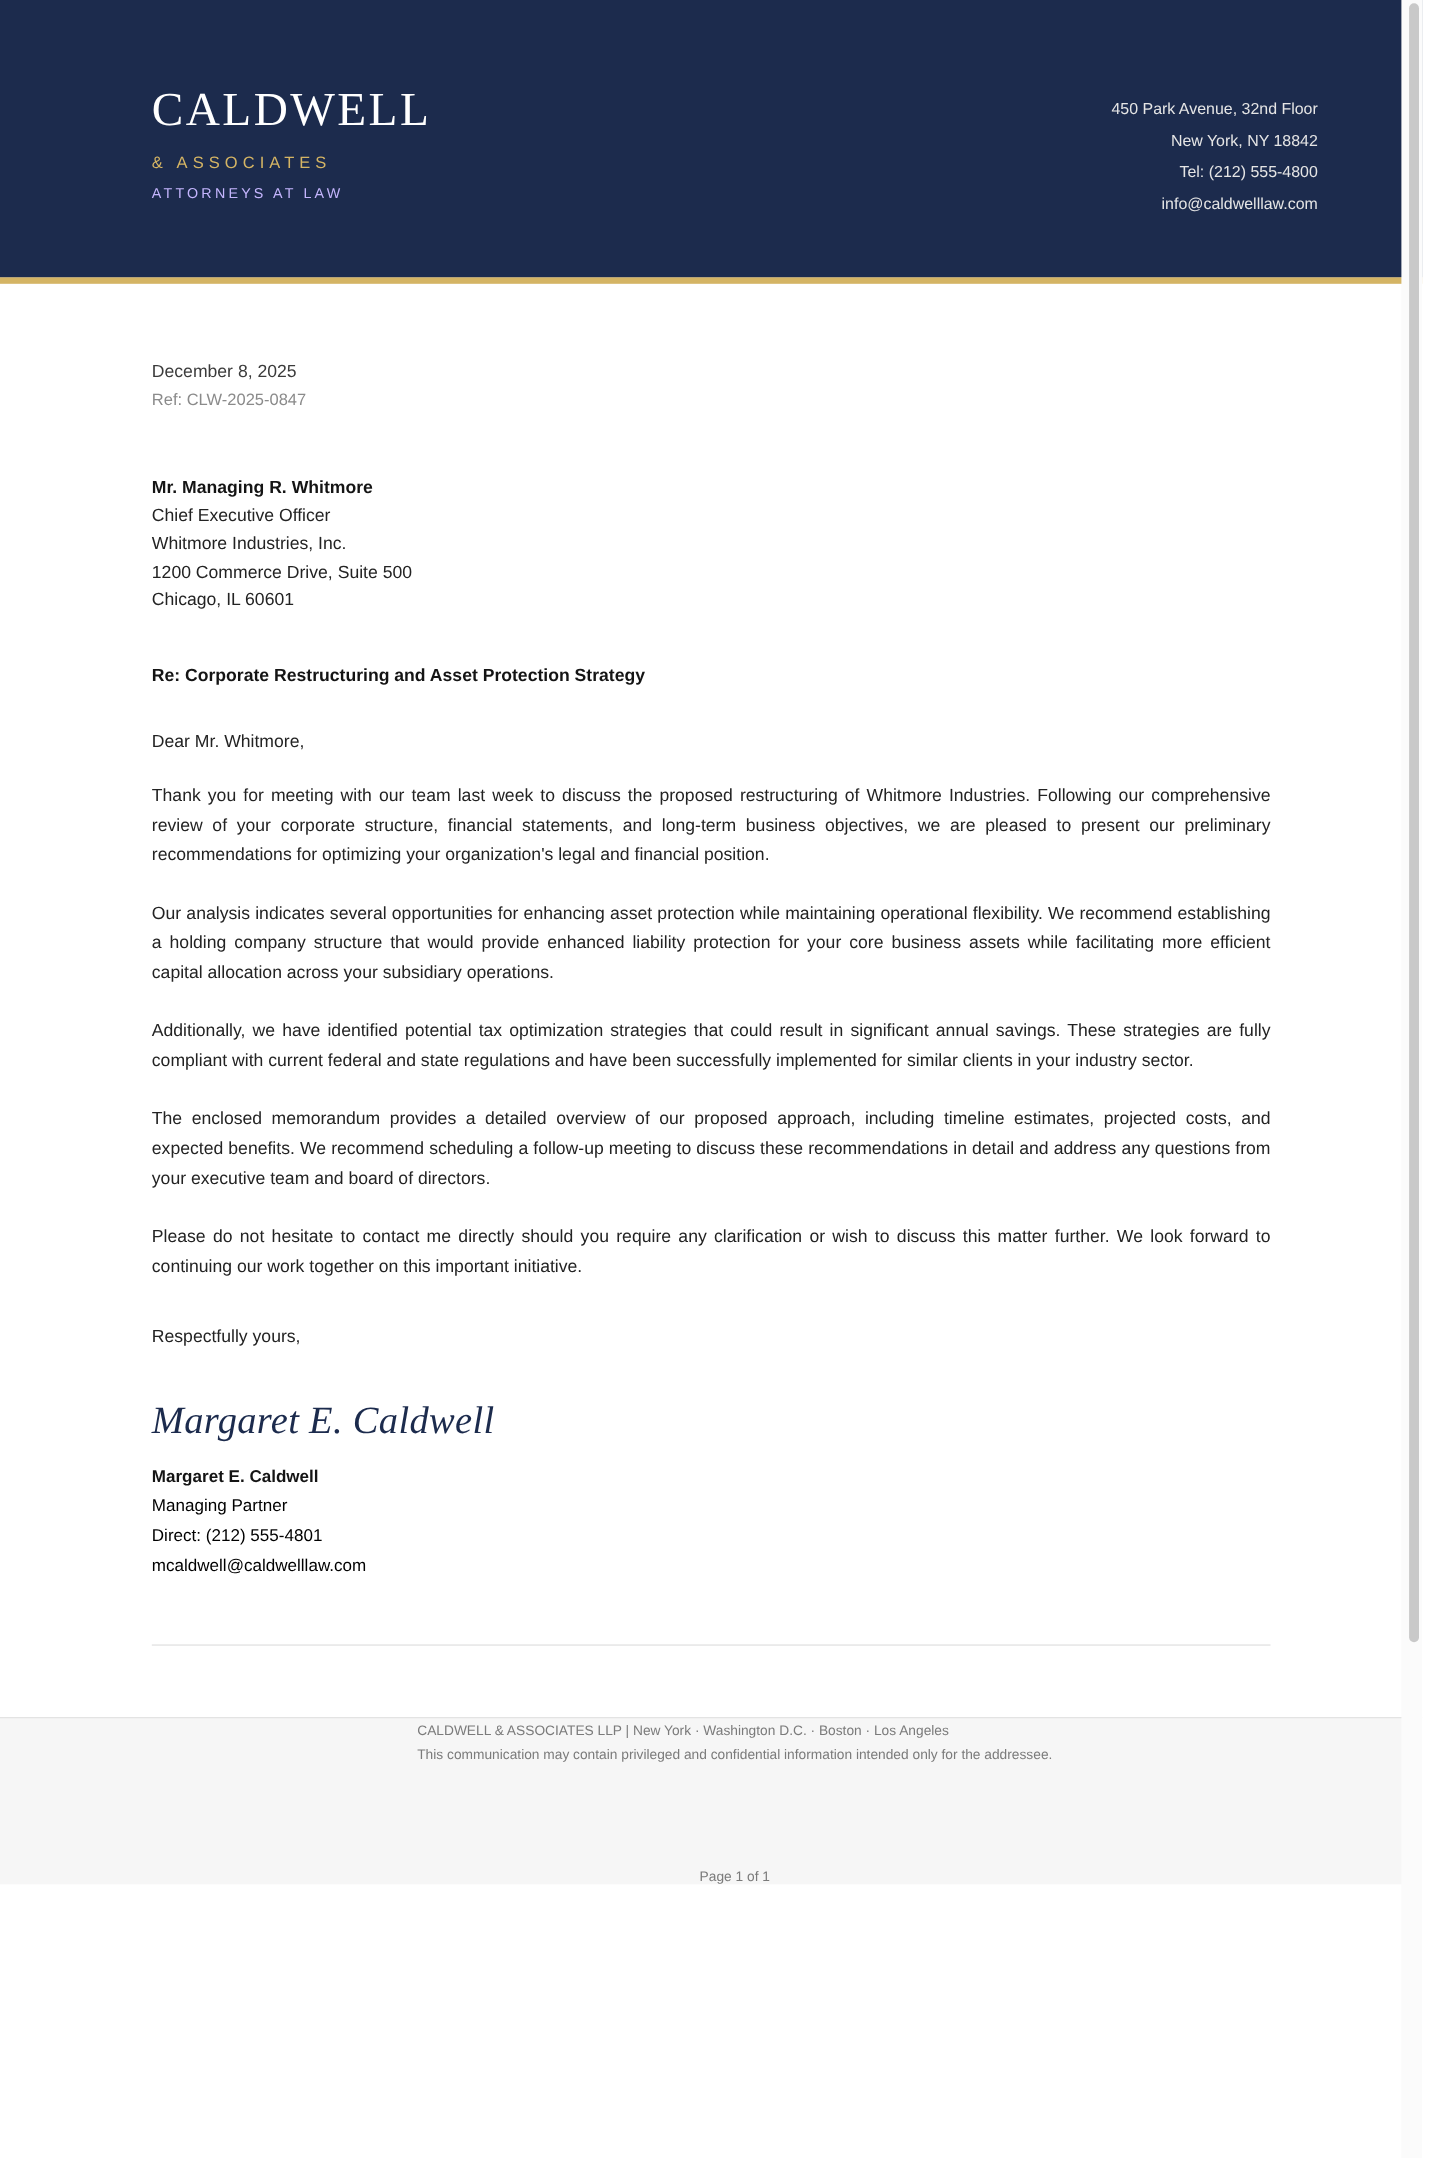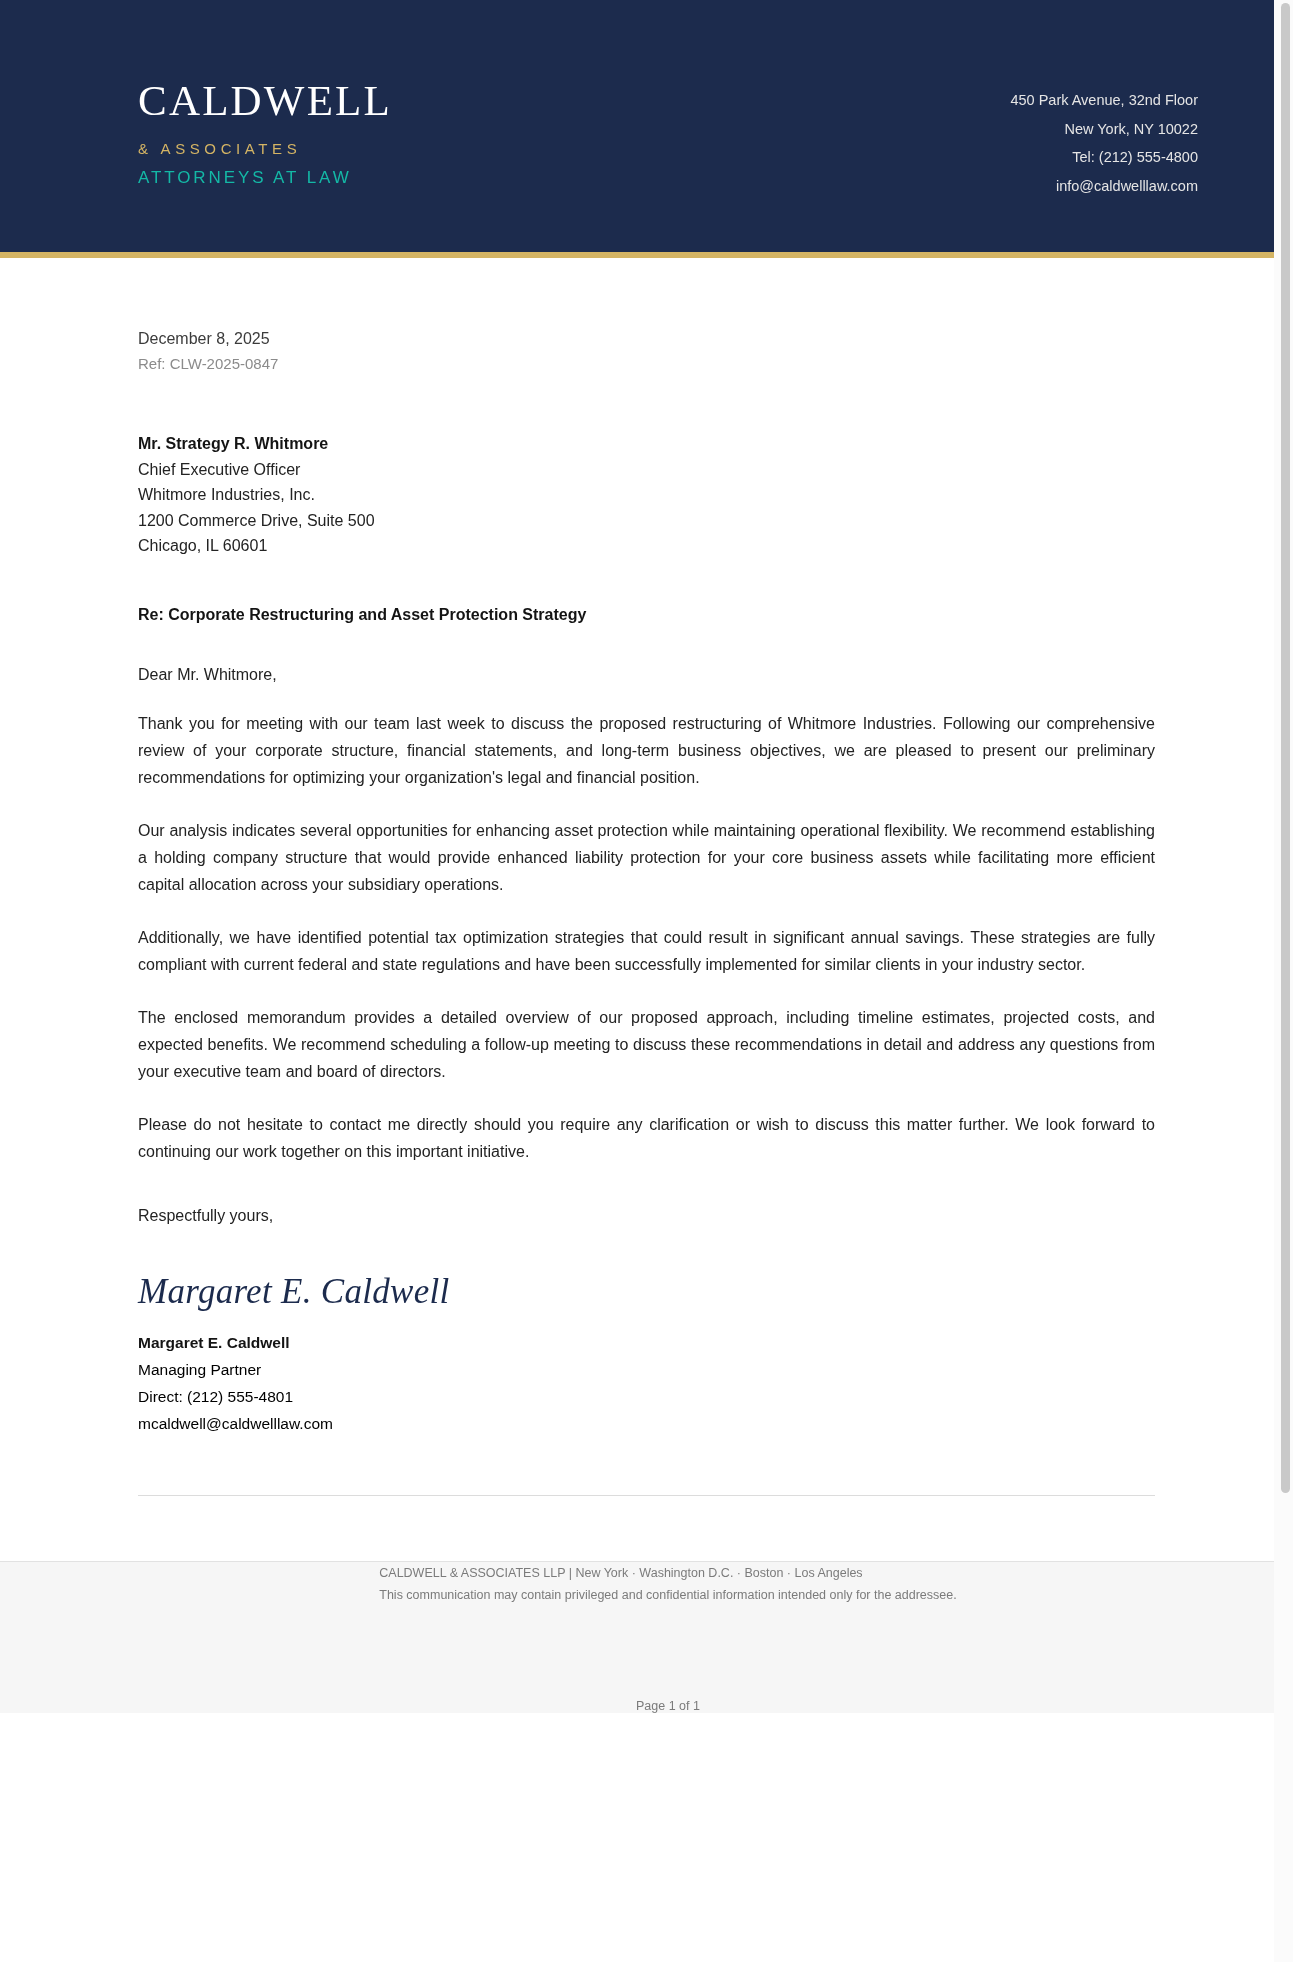--- a/index.html
+++ b/index.html
@@ -51,23 +51,23 @@
   }
   .brand-sub {
     margin-top: 17px;
     font-size: 15px;
     letter-spacing: 4.6px;
     color: #d4b464;
     font-weight: 400;
   }
   .brand-tag {
     margin-top: 11px;
-    font-size: 17px;
+    font-size: 13px;
     letter-spacing: 2.9px;
-    color: #14b8a6;
+    color: #c4b5fd;
     font-weight: 400;
   }
 
   .contact-block {
     text-align: right;
     padding-top: 8px;
   }
   .contact-line {
     font-size: 14.5px;
     line-height: 28.5px;
@@ -228,38 +228,38 @@
     <div class="letterhead-inner">
 
       <div class="brand-block">
         <div class="brand-name">CALDWELL</div>
         <div class="brand-sub">&amp; ASSOCIATES</div>
         <div class="brand-tag">ATTORNEYS AT LAW</div>
       </div>
 
       <div class="contact-block">
         <div class="contact-line">450 Park Avenue, 32nd Floor</div>
-        <div class="contact-line">New York, NY 10022</div>
+        <div class="contact-line">New York, NY 18842</div>
         <div class="contact-line">Tel: (212) 555-4800</div>
         <div class="contact-line">info@caldwelllaw.com</div>
       </div>
 
     </div>
   </div>
   <div class="accent-bar"></div>
 
   <div class="letter-body">
 
     <div class="date-block">
       <div class="date-line">December 8, 2025</div>
       <div class="ref-line">Ref: CLW-2025-0847</div>
     </div>
 
     <div class="recipient-block">
-      <div class="recipient-line bold">Mr. Strategy R. Whitmore</div>
+      <div class="recipient-line bold">Mr. Managing R. Whitmore</div>
       <div class="recipient-line">Chief Executive Officer</div>
       <div class="recipient-line">Whitmore Industries, Inc.</div>
       <div class="recipient-line">1200 Commerce Drive, Suite 500</div>
       <div class="recipient-line">Chicago, IL 60601</div>
     </div>
 
     <div class="subject-line">Re: Corporate Restructuring and Asset Protection Strategy</div>
 
     <div class="salutation">Dear Mr. Whitmore,</div>
 

